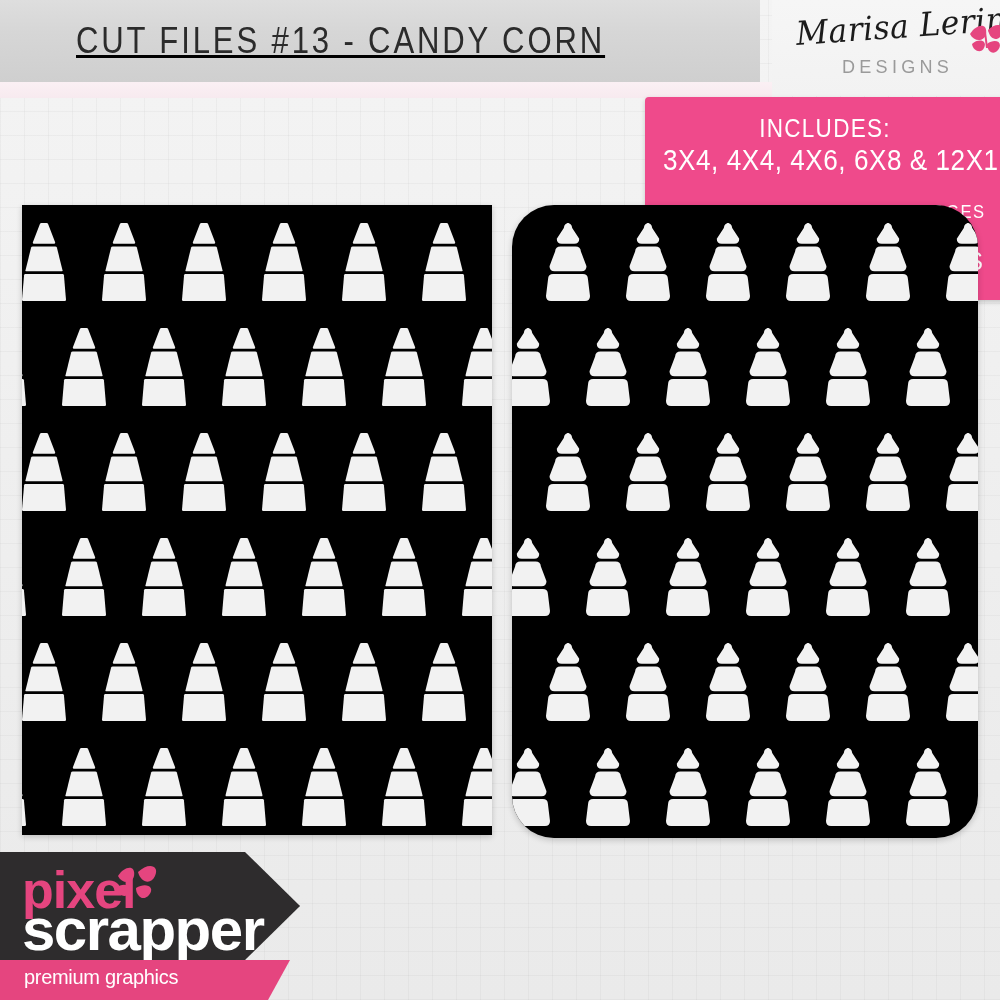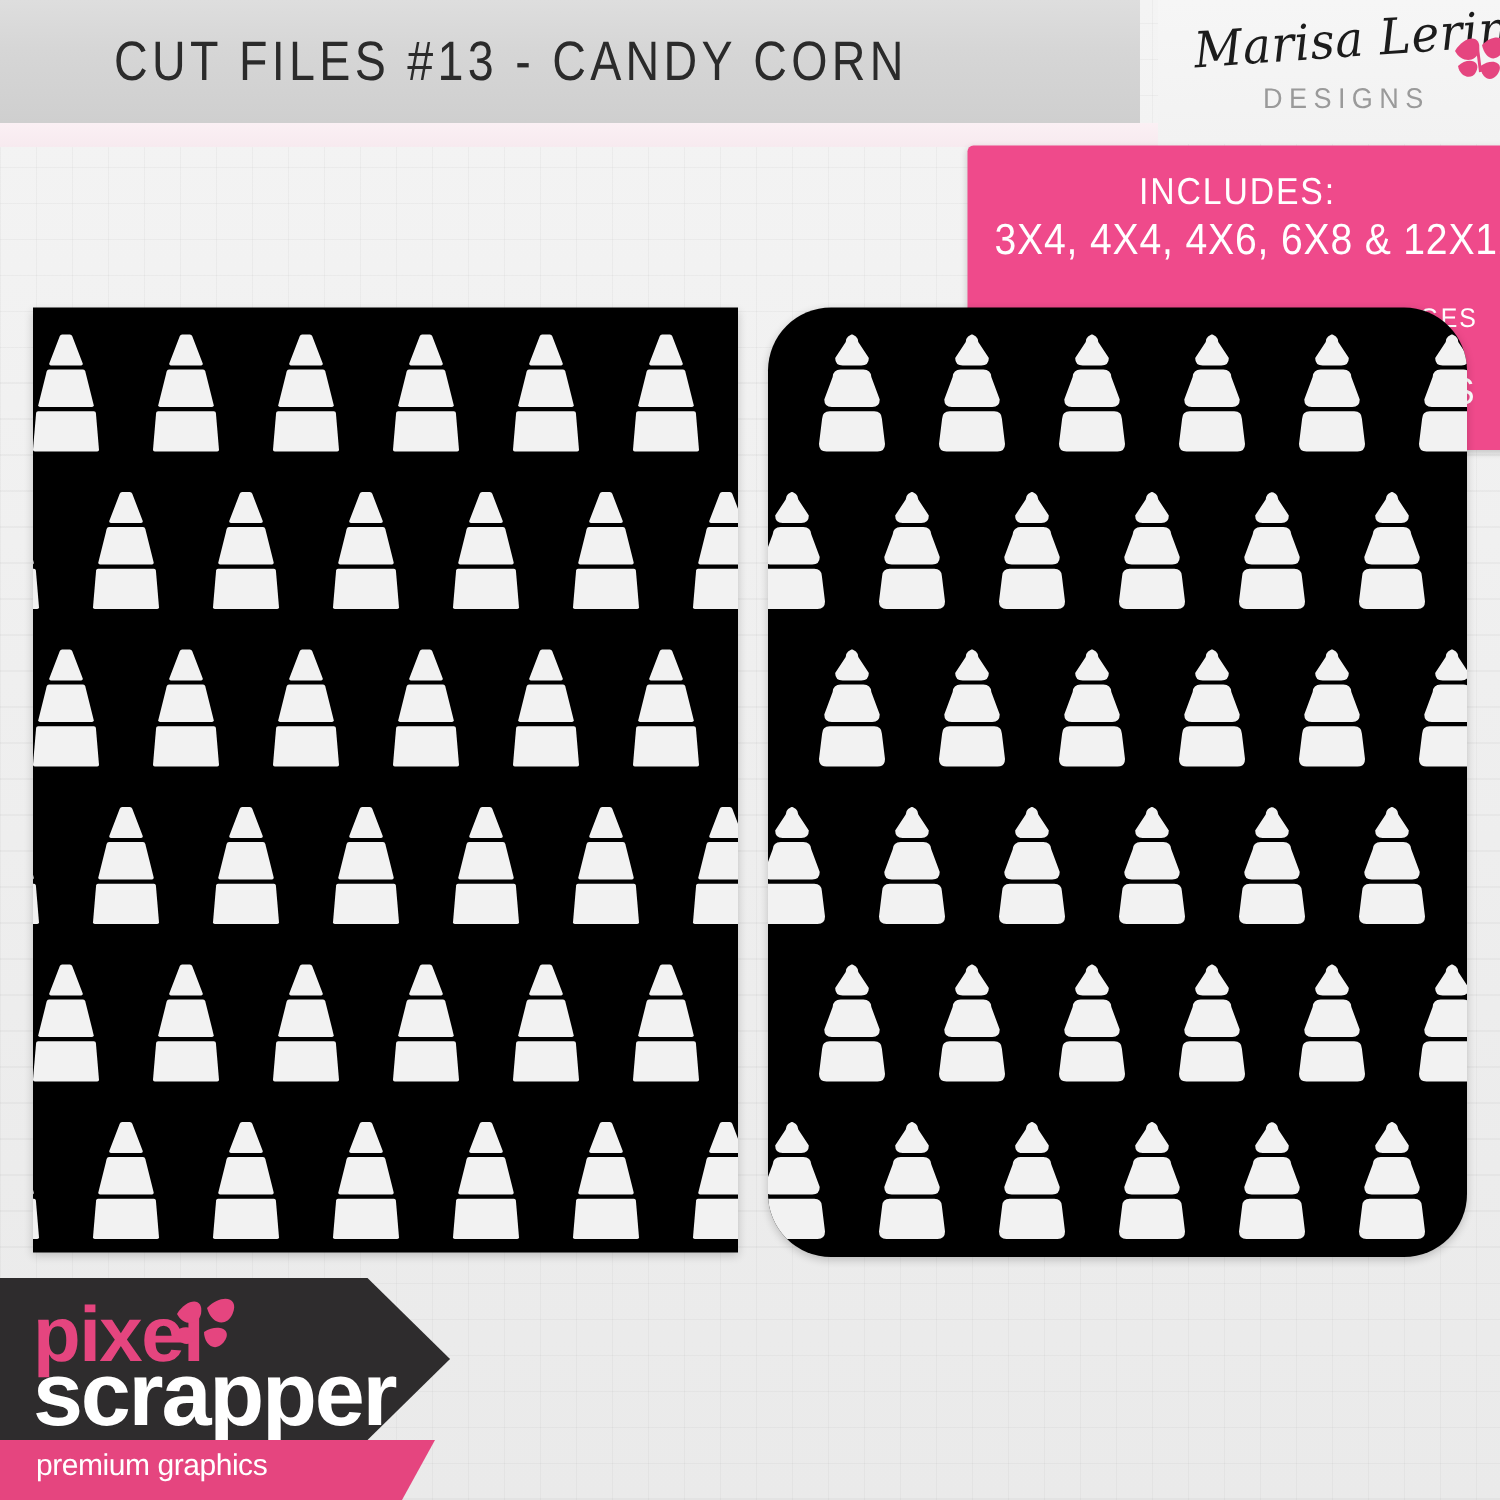--- a/index.html
+++ b/index.html
@@ -13,21 +13,21 @@
     background:
       repeating-linear-gradient(0deg, rgba(0,0,0,.030) 0 1px, rgba(0,0,0,0) 1px 24px),
       repeating-linear-gradient(90deg, rgba(0,0,0,.030) 0 1px, rgba(0,0,0,0) 1px 24px),
       linear-gradient(180deg,#f4f4f4 0%,#efefef 45%,#eaeaea 100%);
   }
 
   
   .header-bar{
     position:absolute;left:0;top:0;width:760px;height:82px;
     background:linear-gradient(180deg,#dedede 0%,#d6d6d6 40%,#cfcfcf 100%);
-    display:flex;align-items:center;
+    display:flex;align-items:center;text-decoration:underline;
   }
   .header-title{
     margin-left:76px;
     font-size:37px;letter-spacing:3.4px;
     color:#2b2b2b;font-weight:300;
     transform:scaleX(.84);transform-origin:left center;
     white-space:nowrap;
   }
   .header-right{
     position:absolute;left:772px;top:0;right:0;height:96px;

